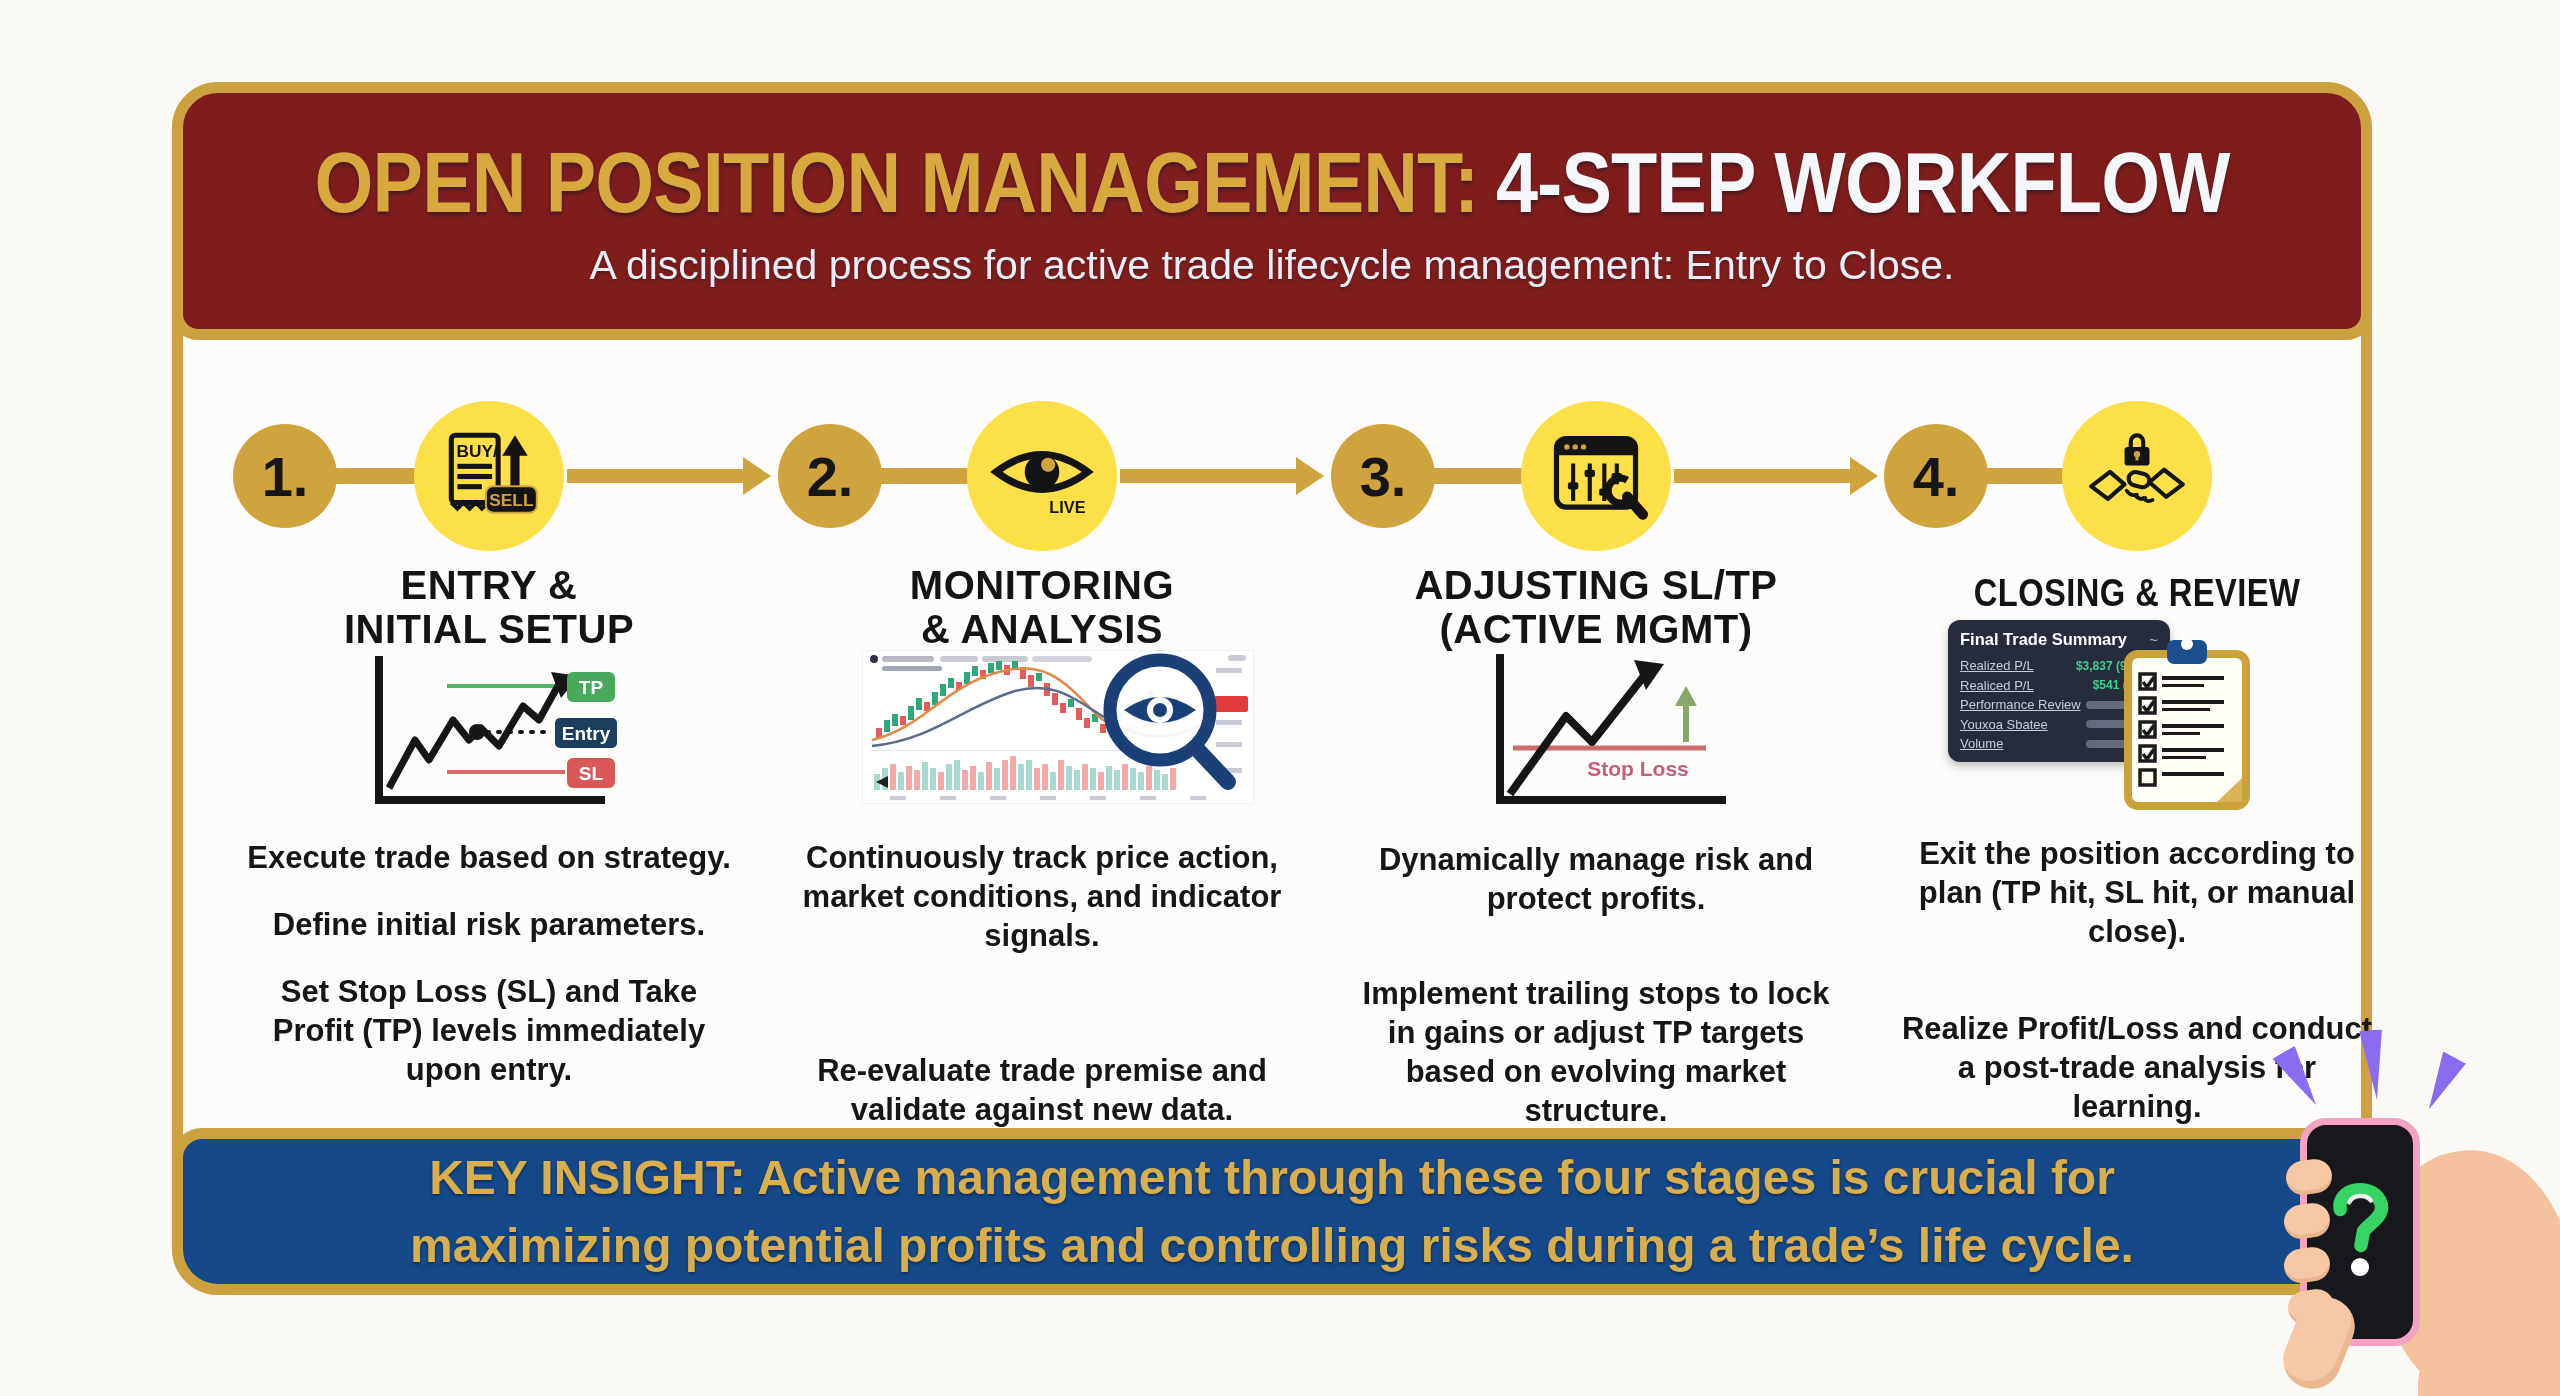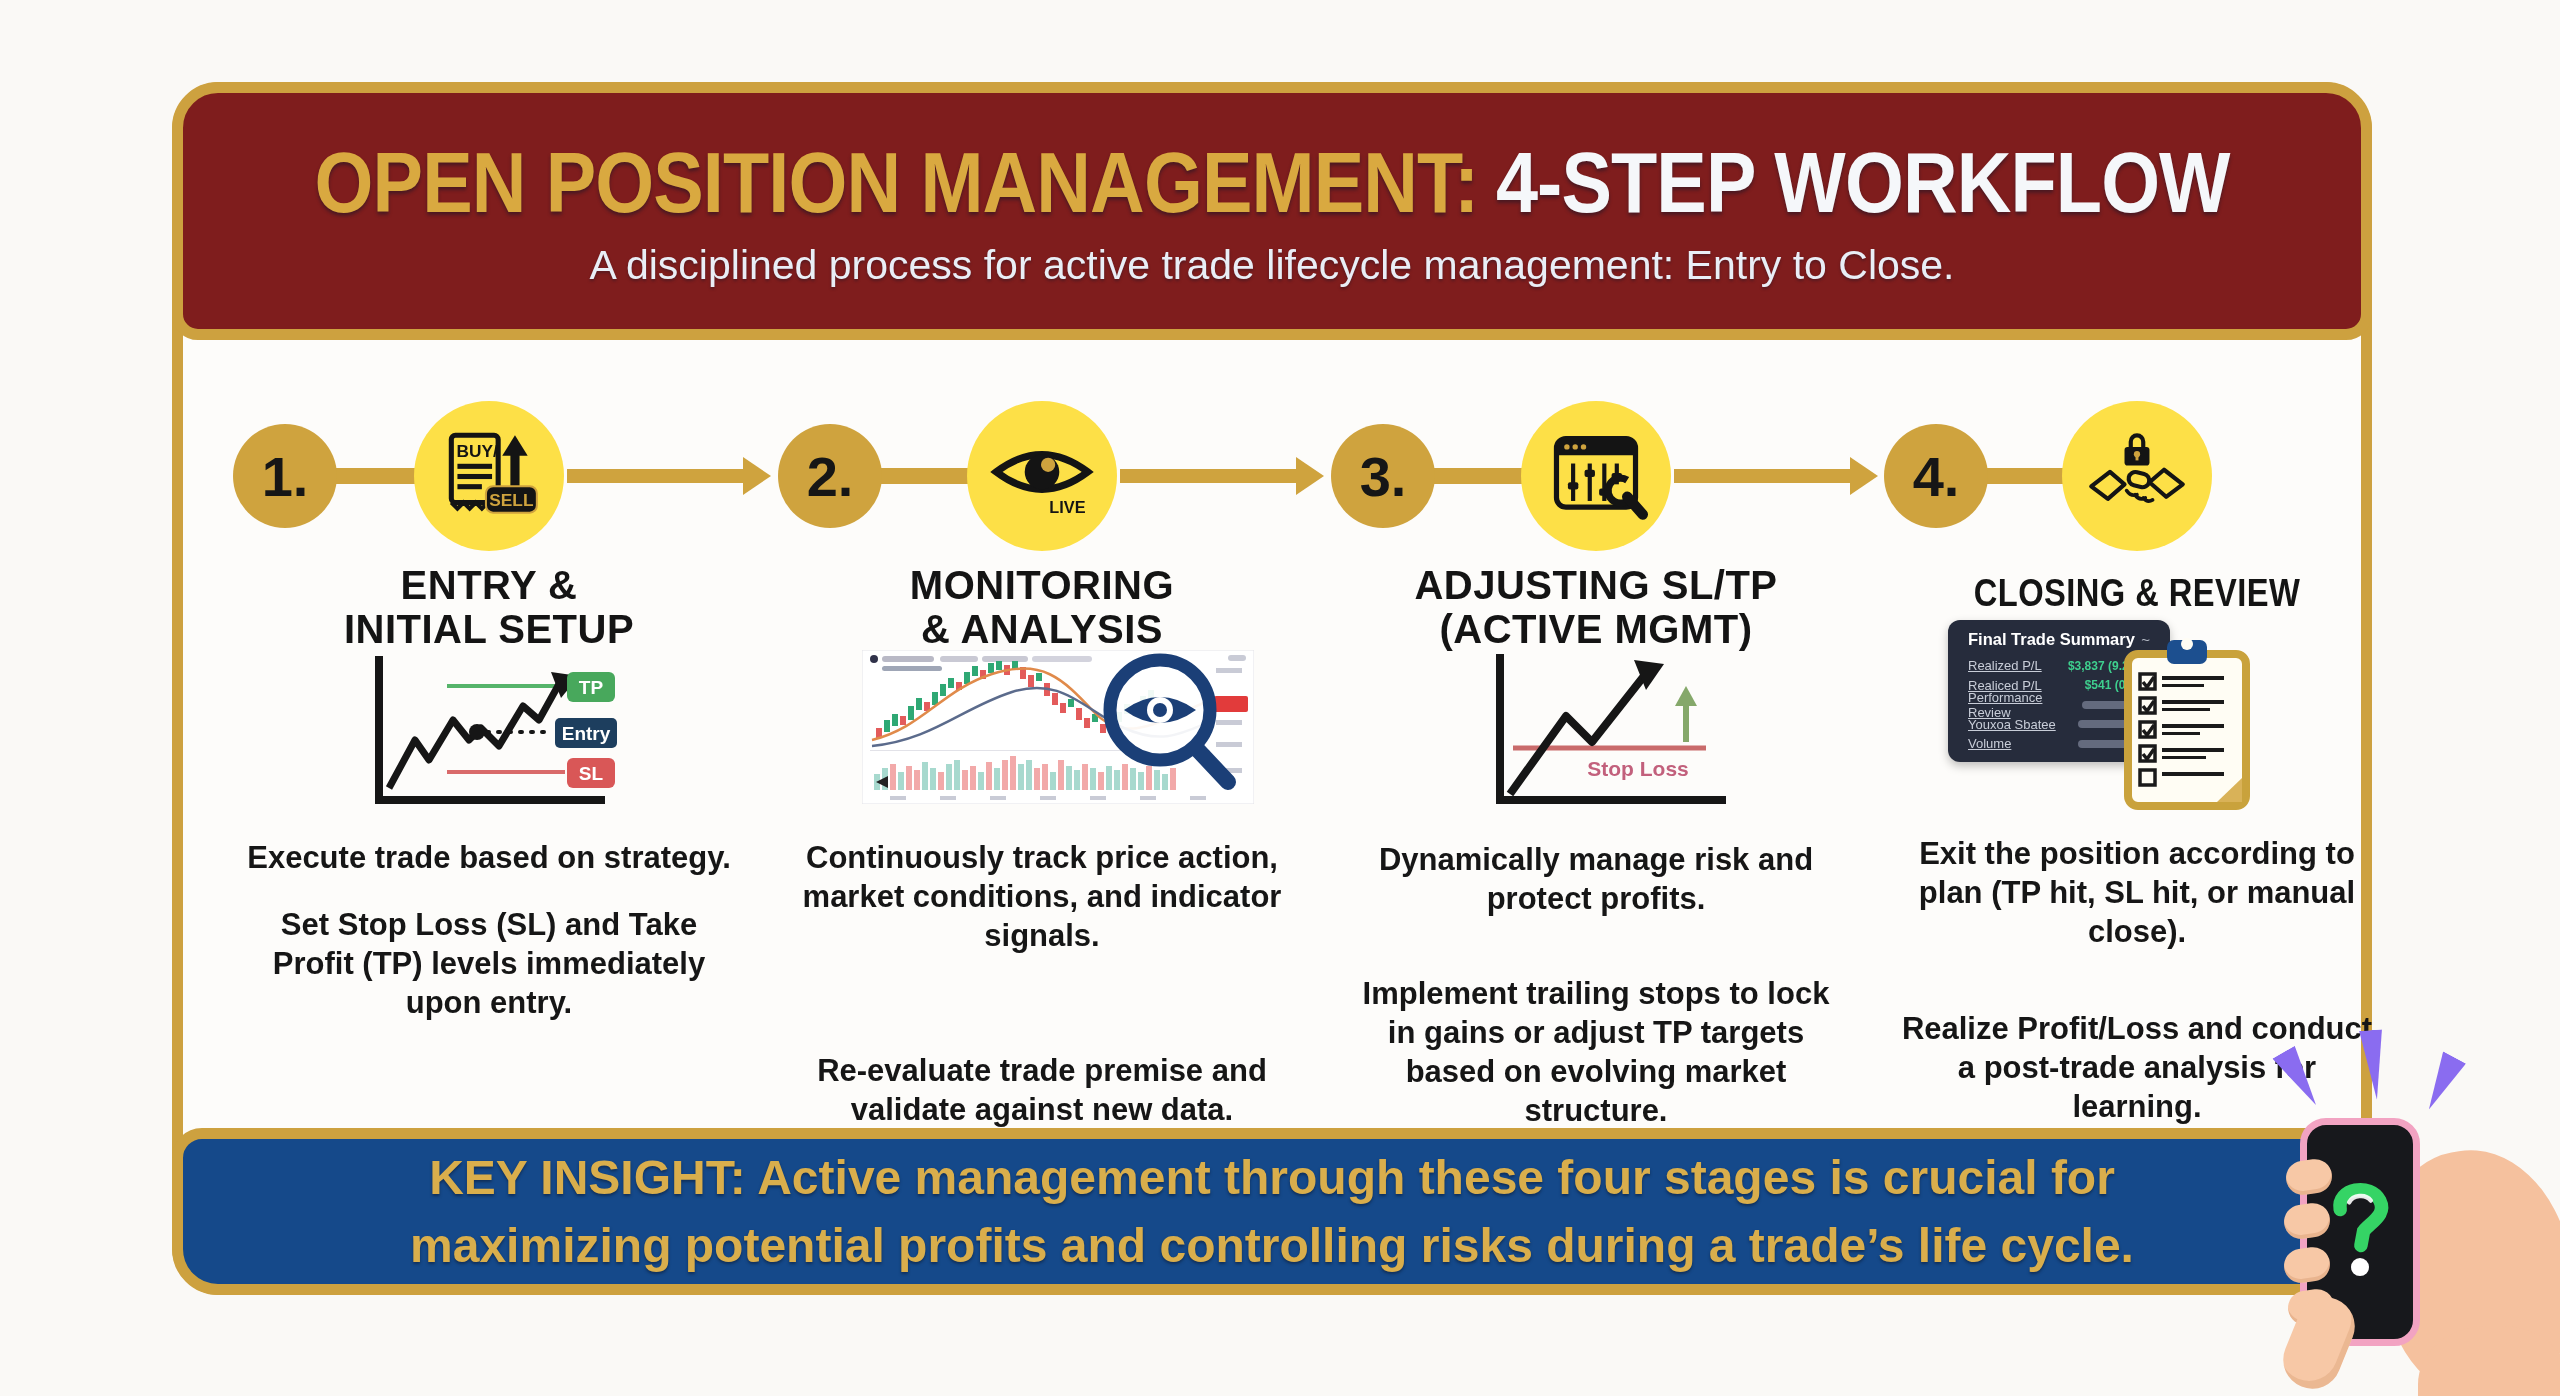--- a/index.html
+++ b/index.html
@@ -36,21 +36,21 @@
   .step-title{position:absolute;width:480px;text-align:center;font-size:40px;font-weight:700;
         line-height:1.1;letter-spacing:.5px;color:#141414;}
   .step-title.condensed{transform:scaleX(.86);}
 
   
   .para-col{position:absolute;width:490px;text-align:center;}
   .para-col p{margin:0;font-size:31px;font-weight:700;line-height:1.26;color:#161616;}
 
   
   .summary-panel{position:absolute;left:1948px;top:620px;width:222px;height:142px;
-        background:#262C3C;border-radius:12px;padding:10px 20px;z-index:2;
+        background:#262C3C;border-radius:12px;padding:10px 12px;z-index:2;
         box-shadow:0 4px 10px rgba(0,0,0,.25);}
   .summary-head{display:flex;justify-content:space-between;align-items:center;margin-bottom:7px;}
   .summary-head .t{font-size:16.5px;font-weight:700;color:#FFFFFF;}
   .summary-head .g{font-size:15px;color:#B9BEC9;}
   .srow{display:flex;justify-content:space-between;align-items:center;height:19.5px;}
   .srow .lbl{font-size:13px;color:#C8CDD8;text-decoration:underline;}
   .srow .val{font-size:12px;font-weight:700;color:#3ECF8E;}
   .srow .pill{width:72px;height:8px;border-radius:4px;background:#646B7E;}
 
   
@@ -366,20 +366,21 @@
       <rect x="50" y="90" width="62" height="4"></rect>
         <rect x="50" y="98" width="38" height="3"></rect>
       <rect x="50" y="114" width="62" height="4"></rect>
         <rect x="50" y="122" width="44" height="3"></rect>
       <rect x="50" y="138" width="62" height="4"></rect>
     </g>
   </svg>
 
   <div class="para-col" style="left:244px;top:838px;">
     <p>Execute trade based on strategy.</p>
+    <p style="margin-top:28px;">Define initial risk parameters.</p>
     <p style="margin-top:28px;">Set Stop Loss (SL) and Take Profit (TP) levels immediately upon entry.</p>
   </div>
   <div class="para-col" style="left:797px;top:838px;">
     <p>Continuously track price action, market conditions, and indicator signals.</p>
     <p style="margin-top:96px;">Re-evaluate trade premise and validate against new data.</p>
   </div>
   <div class="para-col" style="left:1351px;top:840px;">
     <p>Dynamically manage risk and protect profits.</p>
     <p style="margin-top:56px;">Implement trailing stops to lock in gains or adjust TP targets based on evolving market structure.</p>
   </div>

